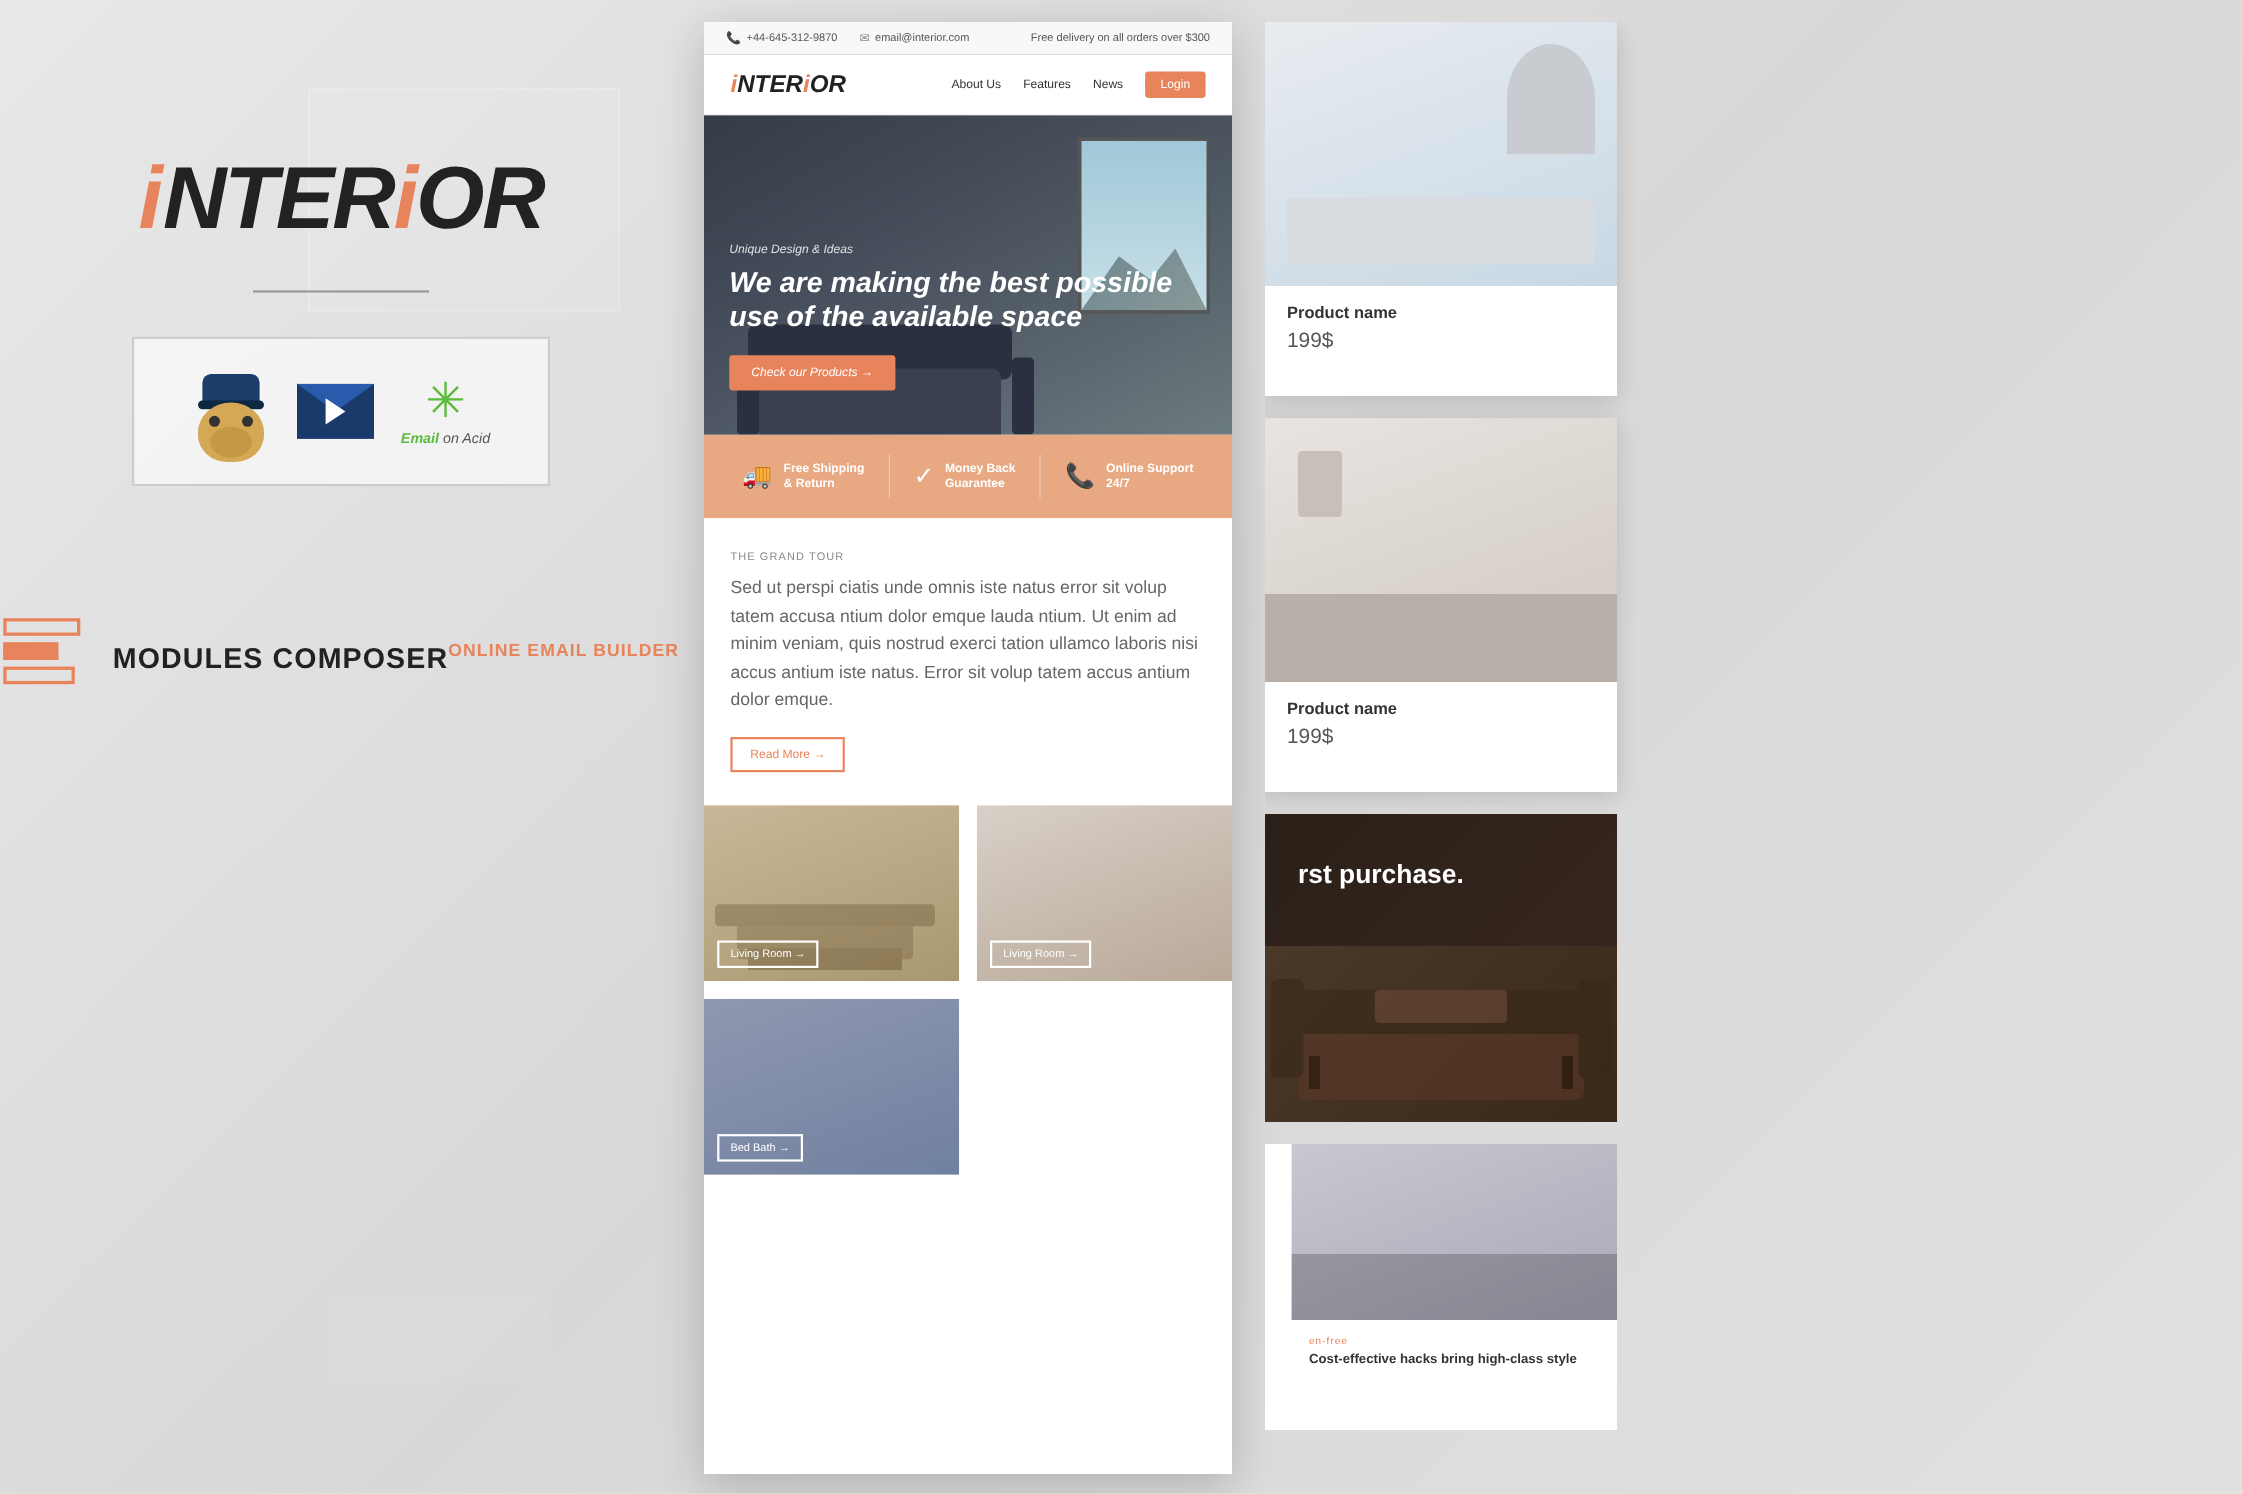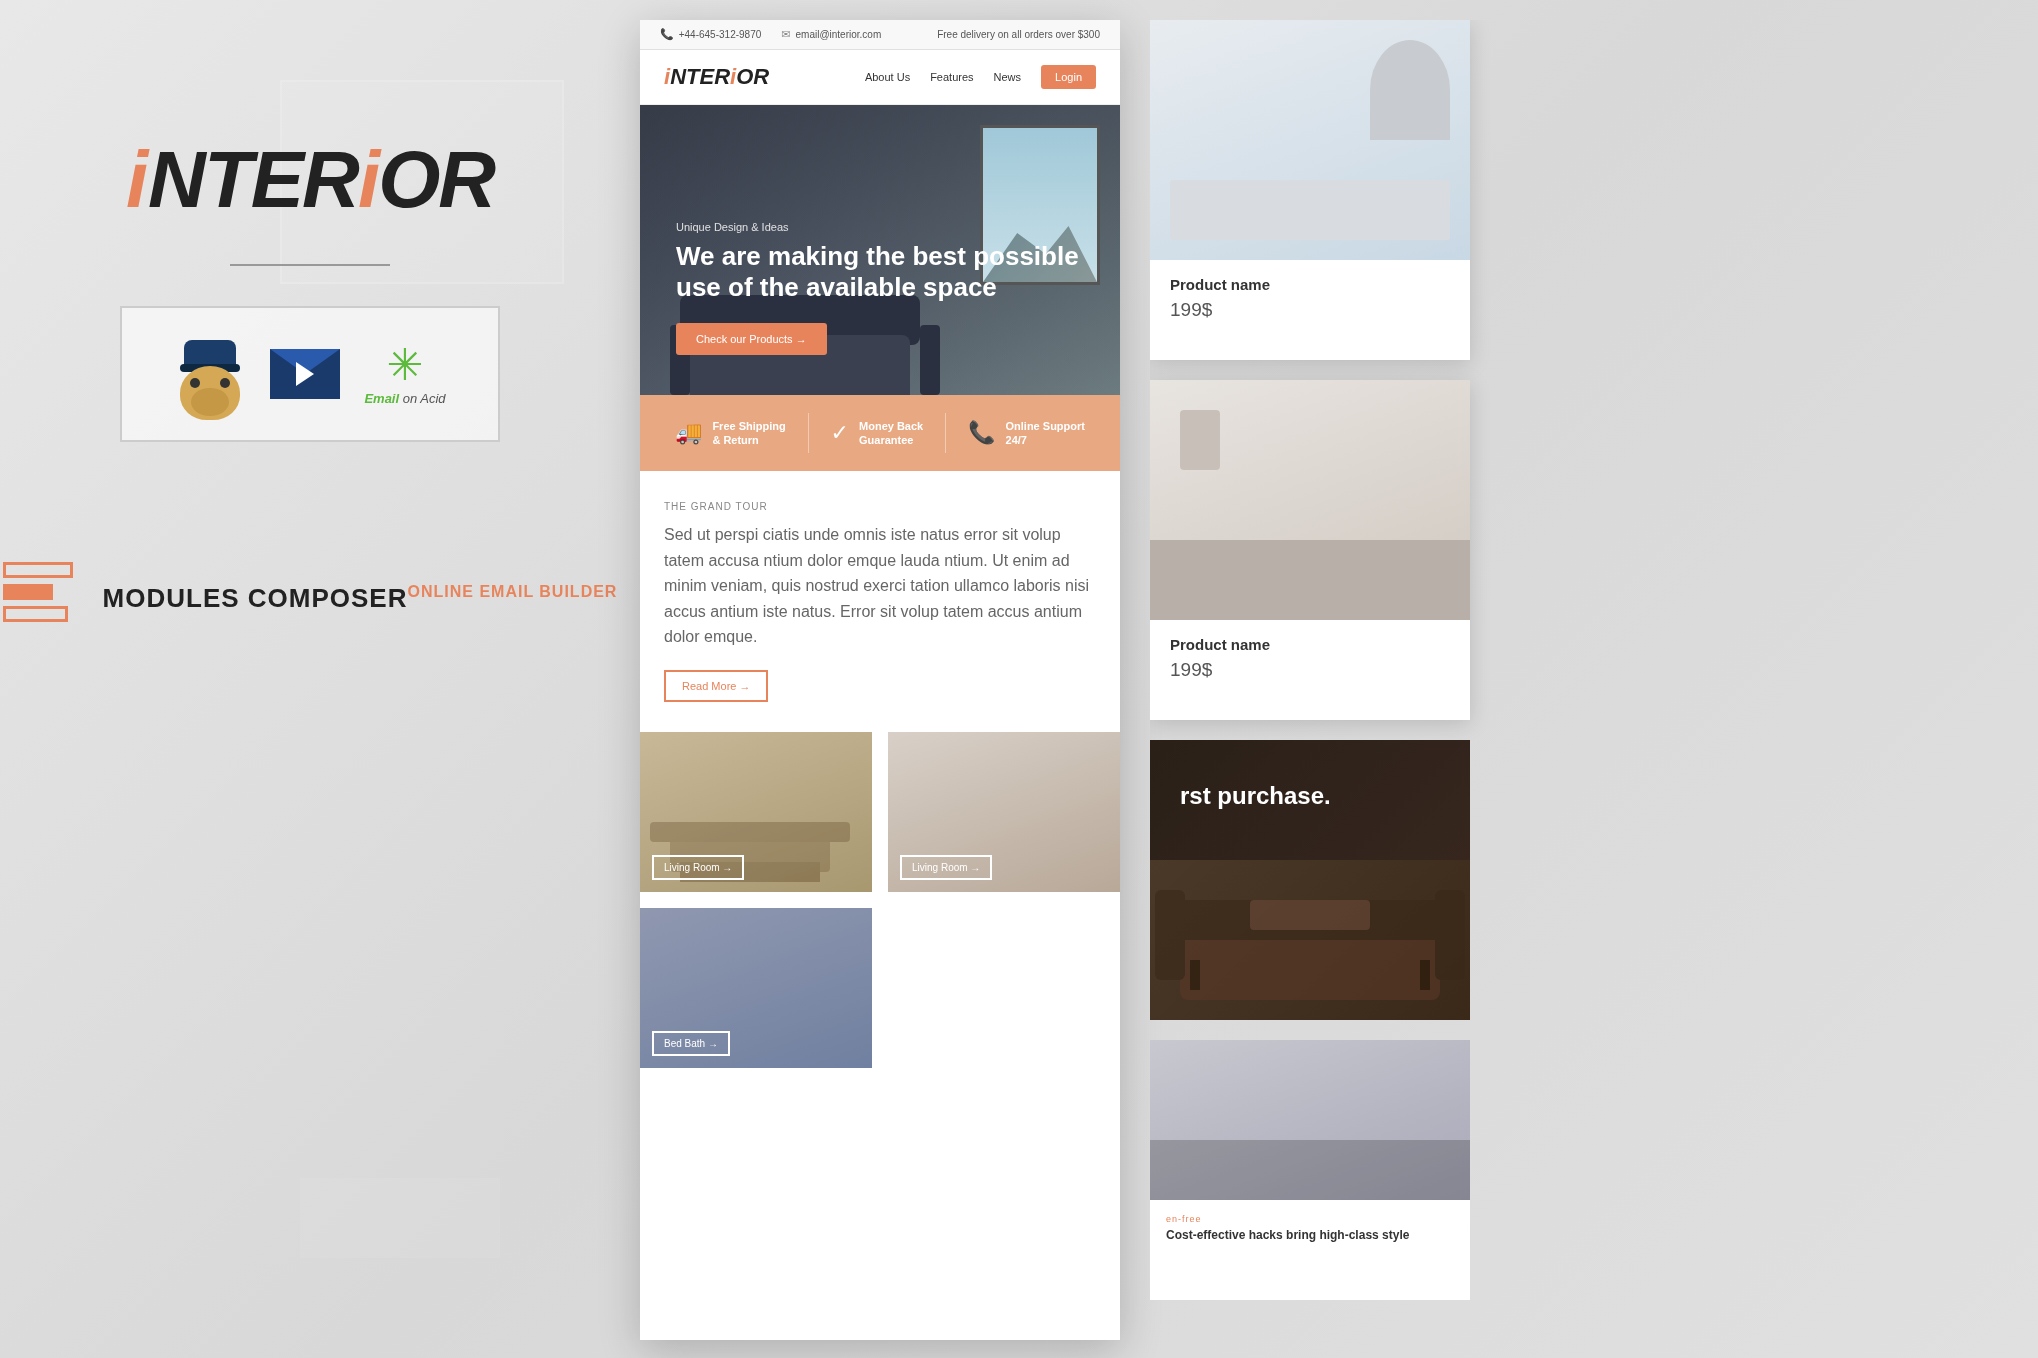--- a/index.html
+++ b/index.html
@@ -234,23 +234,24 @@
       position: absolute;
       inset: 0;
       background: 
         linear-gradient(rgba(40,45,55,0.6), rgba(40,45,55,0.4)),
         linear-gradient(135deg, #4a5060 0%, #6a7585 40%, #9ab0b0 100%);
     }
 
     .hero-content {
       position: absolute;
       bottom: 40px;
-      left: 36px;
+      left: 23px;
       right: 24px;
       color: #fff;
+      font-style: italic;
     }
 
     .hero-subtitle {
       font-size: 11px;
       color: #e0e0e0;
       margin-bottom: 8px;
     }
 
     .hero-title {
       font-size: 26px;
@@ -454,20 +455,21 @@
 
     
     .blog-card {
       position: absolute;
       top: 1020px;
       left: 0;
       width: 320px;
       height: 260px;
       background: #fff;
       overflow: hidden;
+      padding-left: 24px;
     }
 
     .blog-card-content {
       padding: 14px 16px;
     }
 
     .blog-card-tag {
       font-size: 9px;
       color: #e8845c;
       letter-spacing: 1px;

